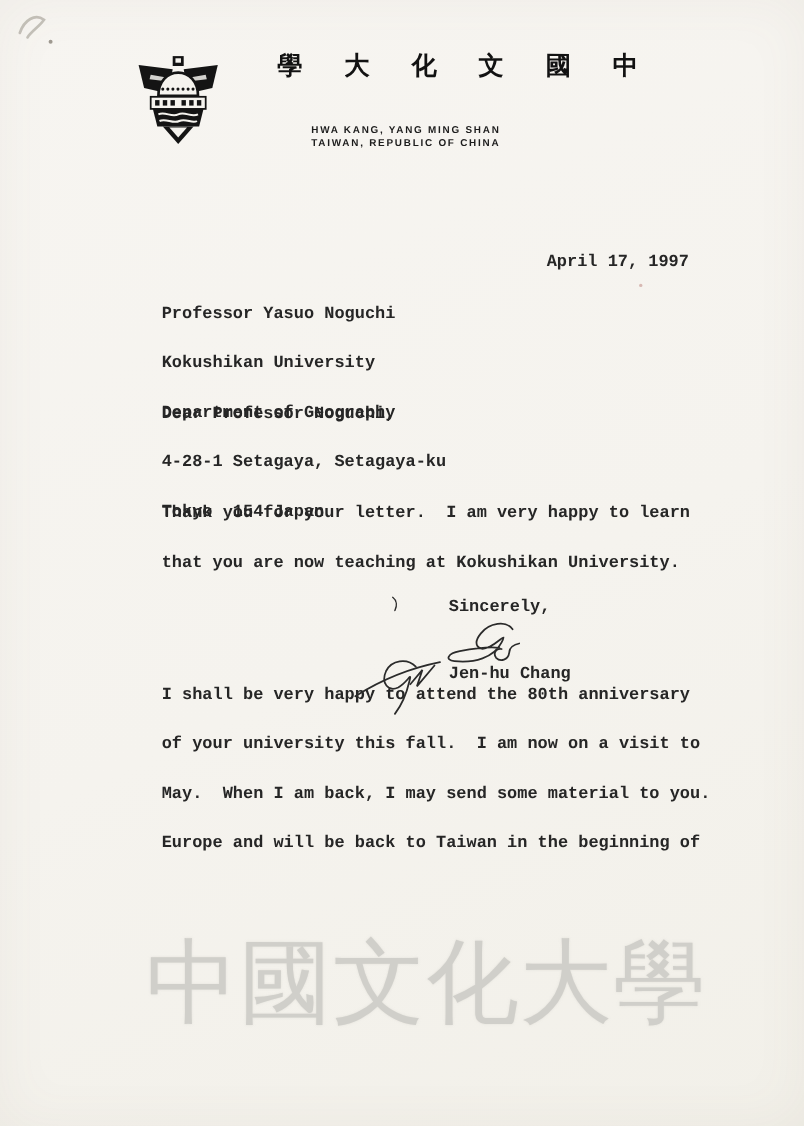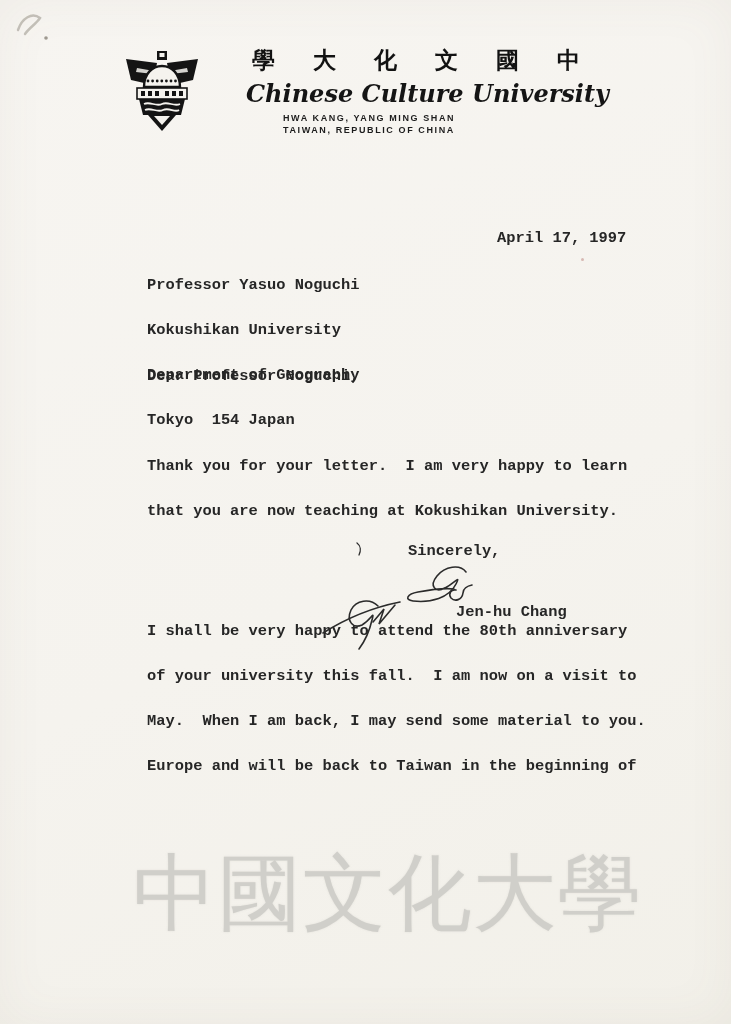--- a/index.html
+++ b/index.html
@@ -44,21 +44,21 @@
   .type{
     font-family:"Liberation Mono","DejaVu Sans Mono",monospace;
     font-weight:bold;font-size:15.4px;line-height:15px;
     color:#262626;white-space:pre;
   }
   .date{left:497px;top:231px;}
   .recipient{left:147px;top:248px;}
   .letter-body{left:147px;top:339px;}
   .letter-body .para{margin:0 0 15px 0;}
   .closing{left:408px;top:544px;}
-  .signer{left:408px;top:605px;margin-left:48px;}
+  .signer{left:408px;top:605px;}
 
   
   .watermark{
     left:0;right:0;top:843px;text-align:center;
     font-family:"DejaVu Serif",serif;
     font-size:84px;line-height:100px;letter-spacing:1px;
     color:#d0cfca;white-space:pre;
     text-shadow:0 0 2px rgba(210,208,202,.6);
     padding-left:44px;
   }
@@ -105,32 +105,32 @@
         <rect x="55" y="41" width="4" height="5"></rect>
     </g>
     <polygon points="15,49 61,49 57,65 19,65" fill="#141414"></polygon>
     <path d="M20,54 C26,51 32,57 38,54 C44,51 50,57 56,54" fill="none" stroke="#f5f3ee" stroke-width="1.8"></path>
     <path d="M21,60 C27,57 33,63 39,60 C45,57 51,63 55,60" fill="none" stroke="#f5f3ee" stroke-width="1.8"></path>
     <polygon points="24,65 52,65 38,81" fill="#141414"></polygon>
     <polygon points="30,66 46,66 38,75" fill="#f5f3ee"></polygon>
   </svg>
 
   <div class="abs cn-title">學 大 化 文 國 中</div>
-  <div class="abs script-name">Chinese Culture University</div>
   <div class="abs lh-small l1">HWA KANG, YANG MING SHAN</div>
   <div class="abs lh-small l2">TAIWAN, REPUBLIC OF CHINA</div>
 
   <div class="abs type date">April 17, 1997</div>
 
   <div class="abs speck"></div>
 
   <div class="abs type recipient">
     <div>Professor Yasuo Noguchi</div>
     <div>Kokushikan University</div>
     <div>Department of Geography</div>
+    <div>4-28-1 Setagaya, Setagaya-ku</div>
     <div>Tokyo  154 Japan</div>
   </div>
 
   <div class="abs type letter-body">
     <p class="para">Dear Professor Noguchi,</p>
     <p class="para">
       <span style="display:block">Thank you for your letter.  I am very happy to learn</span>
       <span style="display:block">that you are now teaching at Kokushikan University.</span>
     </p>
     <p class="para">

